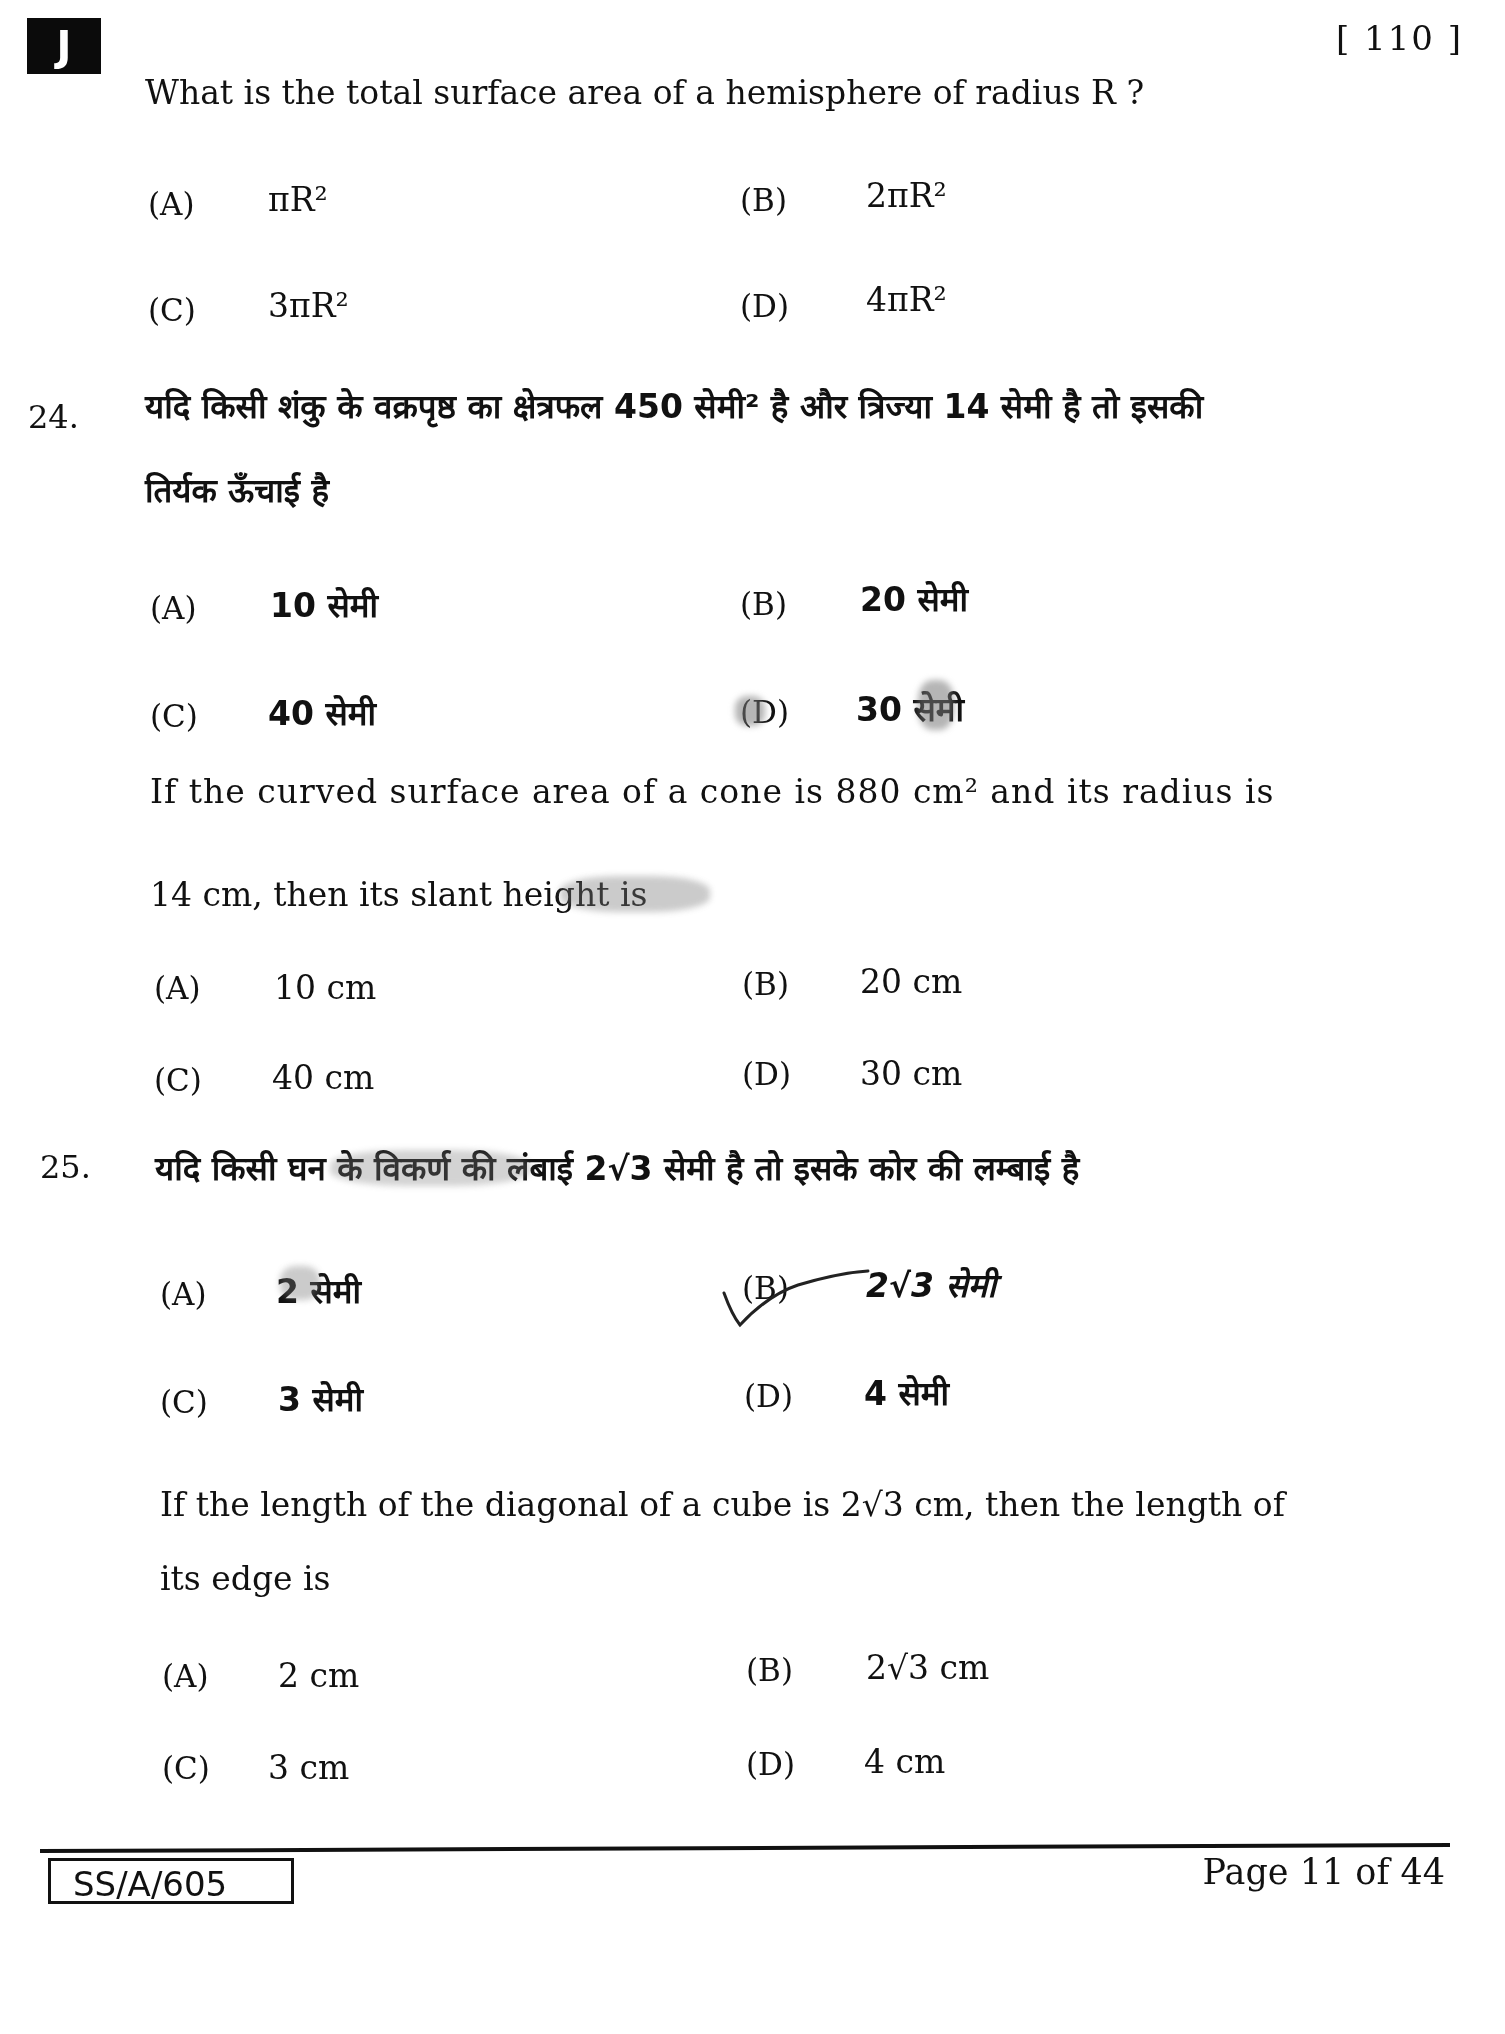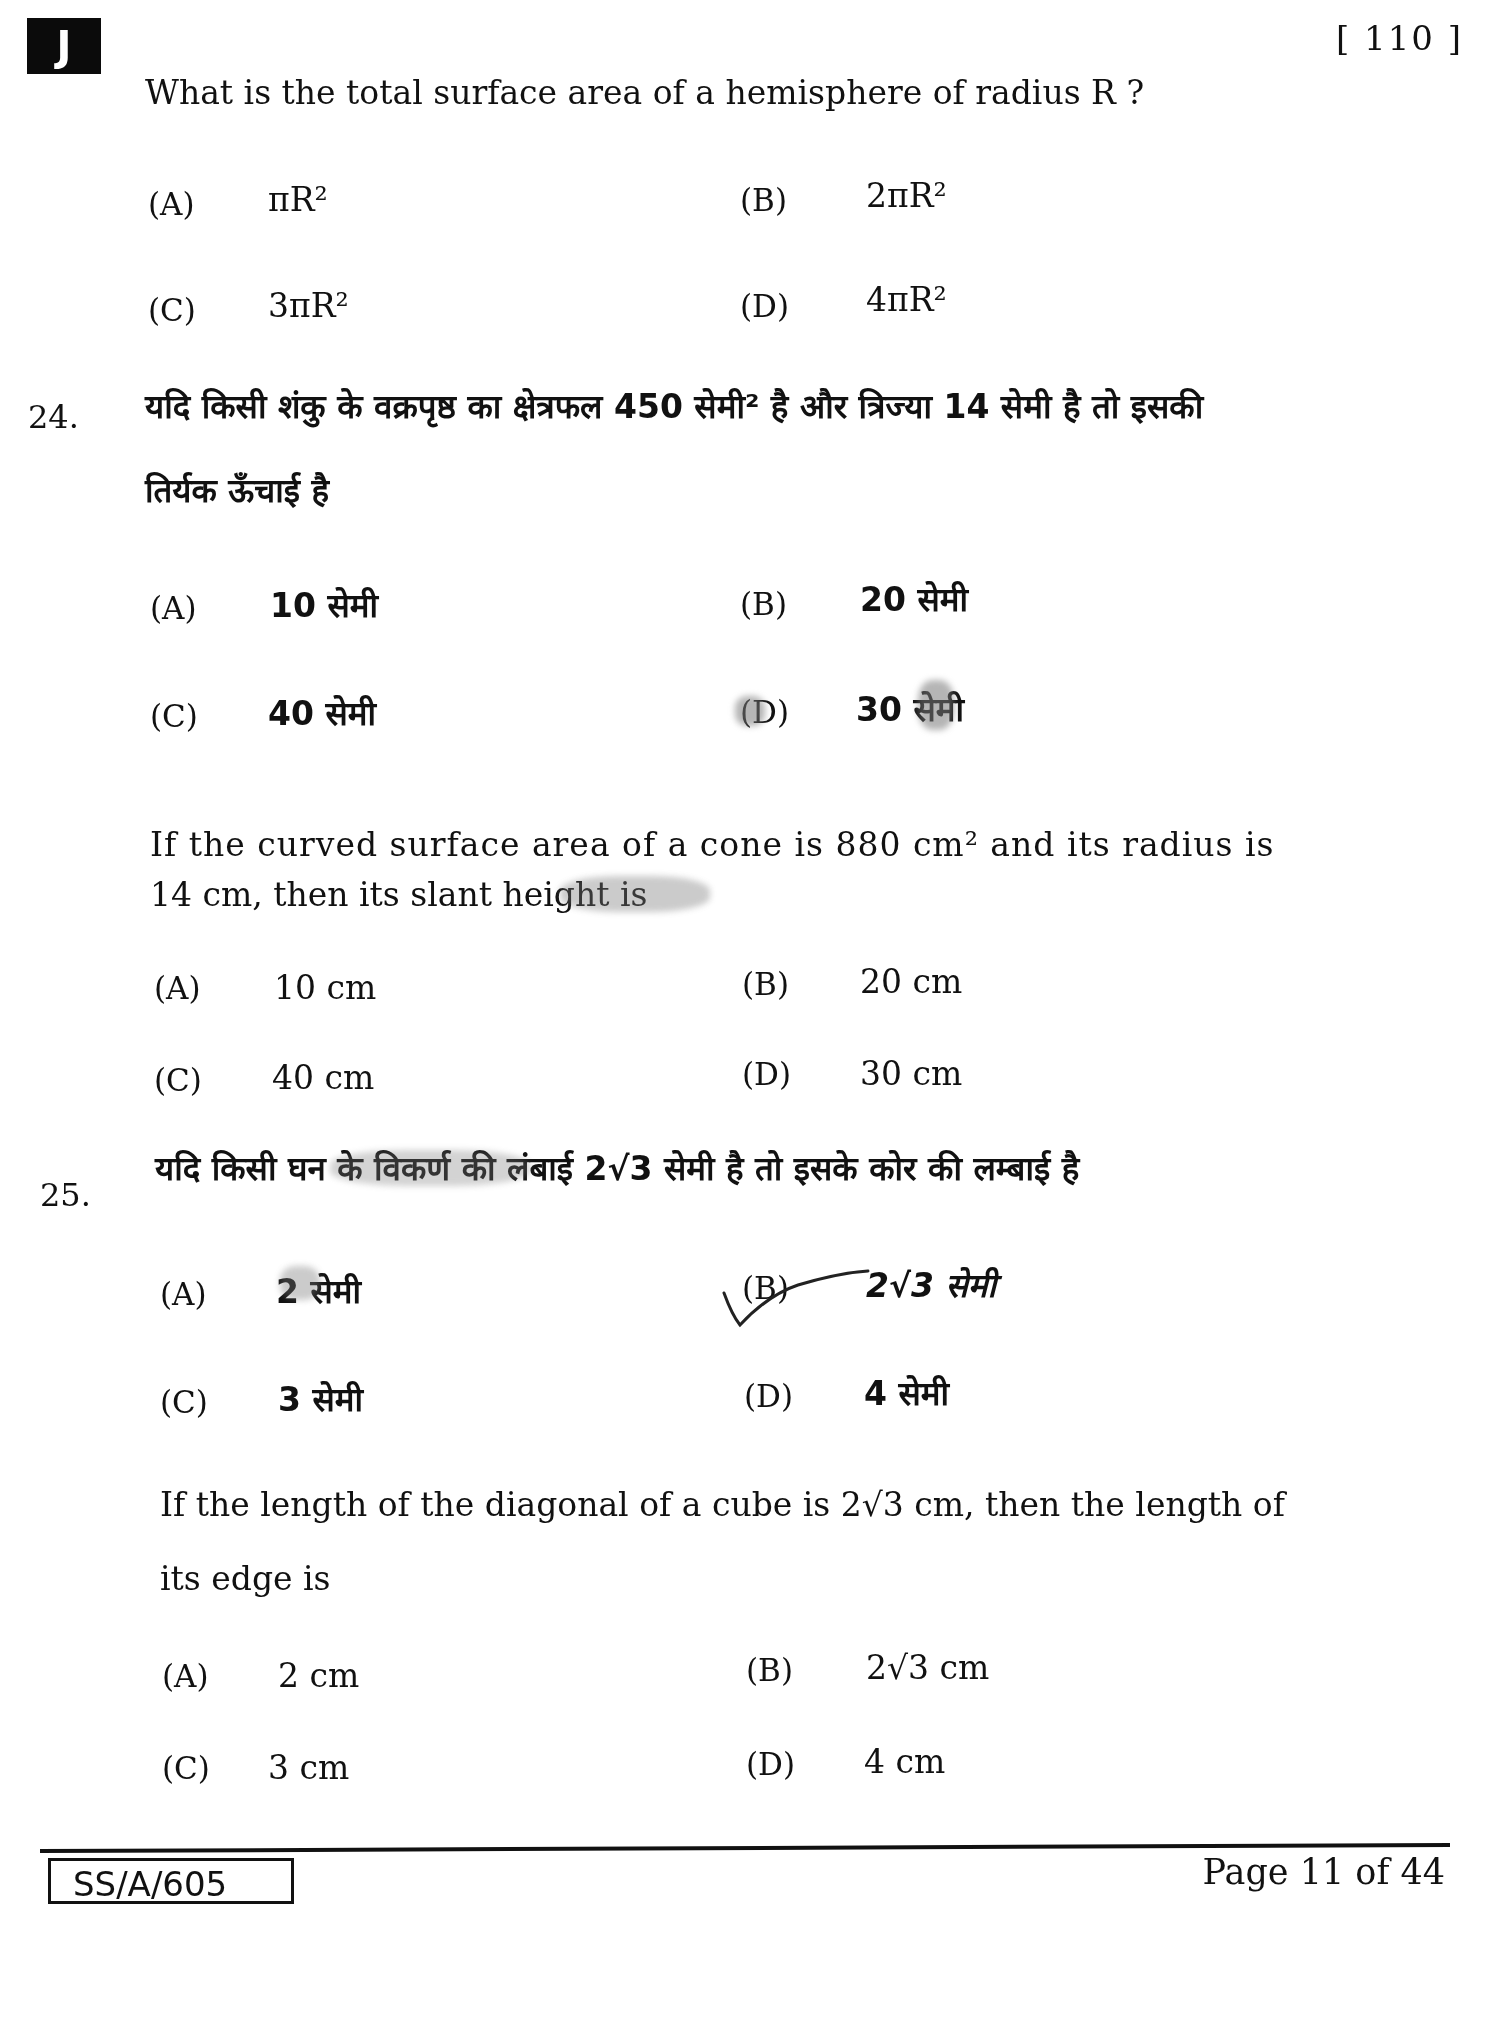--- a/index.html
+++ b/index.html
@@ -54,34 +54,34 @@
 <div class="abs opt-val hindi" style="left:270px; top:582px;">10 सेमी</div>
 <div class="abs opt-label" style="left:740px; top:586px;">(B)</div>
 <div class="abs opt-val hindi" style="left:860px; top:576px;">20 सेमी</div>
 <div class="abs opt-label" style="left:150px; top:698px;">(C)</div>
 <div class="abs opt-val hindi" style="left:268px; top:690px;">40 सेमी</div>
 <div class="abs opt-label" style="left:740px; top:694px;">(D)</div>
 <div class="abs opt-val hindi" style="left:856px; top:686px;">30 सेमी</div>
 <div class="abs smudge" style="left:735px; top:696px; width:30px; height:30px;"></div>
 <div class="abs smudge" style="left:918px; top:680px; width:36px; height:50px;"></div>
 
-<div class="abs qtext" style="left:150px; top:828px; letter-spacing:1px;">If the curved surface area of a cone is 880 cm² and its radius is</div>
+<div class="abs qtext" style="left:150px; top:775px; letter-spacing:1px;">If the curved surface area of a cone is 880 cm² and its radius is</div>
 <div class="abs qtext" style="left:150px; top:878px;">14 cm, then its slant height is</div>
 <div class="abs smudge" style="left:560px; top:876px; width:150px; height:36px; opacity:0.7;"></div>
 
 <div class="abs opt-label" style="left:154px; top:970px;">(A)</div>
 <div class="abs opt-val" style="left:274px; top:968px;">10 cm</div>
 <div class="abs opt-label" style="left:742px; top:966px;">(B)</div>
 <div class="abs opt-val" style="left:860px; top:962px;">20 cm</div>
 <div class="abs opt-label" style="left:154px; top:1062px;">(C)</div>
 <div class="abs opt-val" style="left:272px; top:1058px;">40 cm</div>
 <div class="abs opt-label" style="left:742px; top:1056px;">(D)</div>
 <div class="abs opt-val" style="left:860px; top:1054px;">30 cm</div>
 
-<div class="abs qnum" style="left:40px; top:1176px;">25.</div>
+<div class="abs qnum" style="left:40px; top:1148px;">25.</div>
 <div class="abs qtext hindi" style="left:155px; top:1152px;">यदि किसी घन के विकर्ण की लंबाई 2√3 सेमी है तो इसके कोर की लम्बाई है</div>
 <div class="abs smudge" style="left:330px; top:1150px; width:200px; height:36px; opacity:0.6;"></div>
 
 <div class="abs opt-label" style="left:160px; top:1276px;">(A)</div>
 <div class="abs opt-val hindi" style="left:276px; top:1268px;">2 सेमी</div>
 <div class="abs smudge" style="left:280px; top:1266px; width:40px; height:34px; opacity:0.7;"></div>
 <div class="abs opt-label" style="left:742px; top:1270px;">(B)</div>
 <div class="abs opt-val hindi" style="left:866px; top:1262px;font-style:italic;">2√3 सेमी</div>
 <div class="abs opt-label" style="left:160px; top:1384px;">(C)</div>
 <div class="abs opt-val hindi" style="left:278px; top:1376px;">3 सेमी</div>

